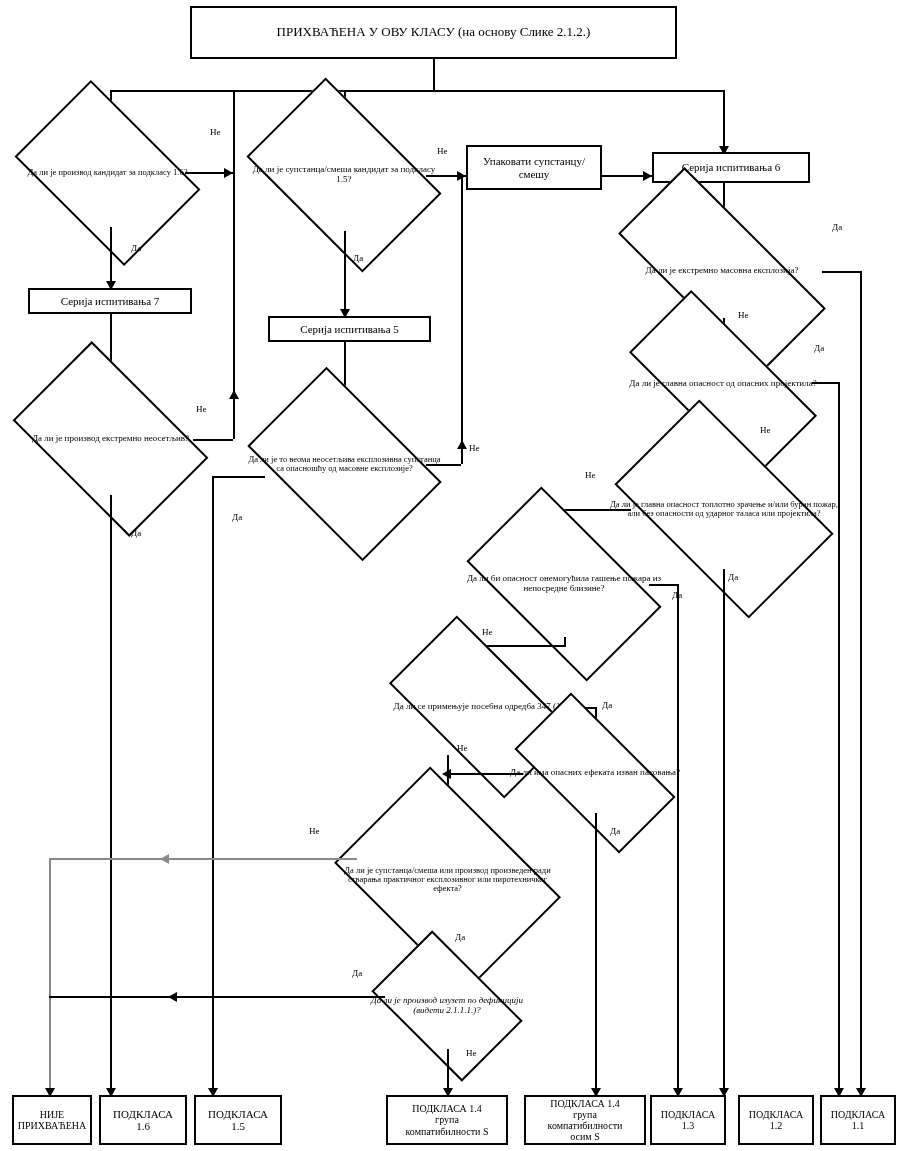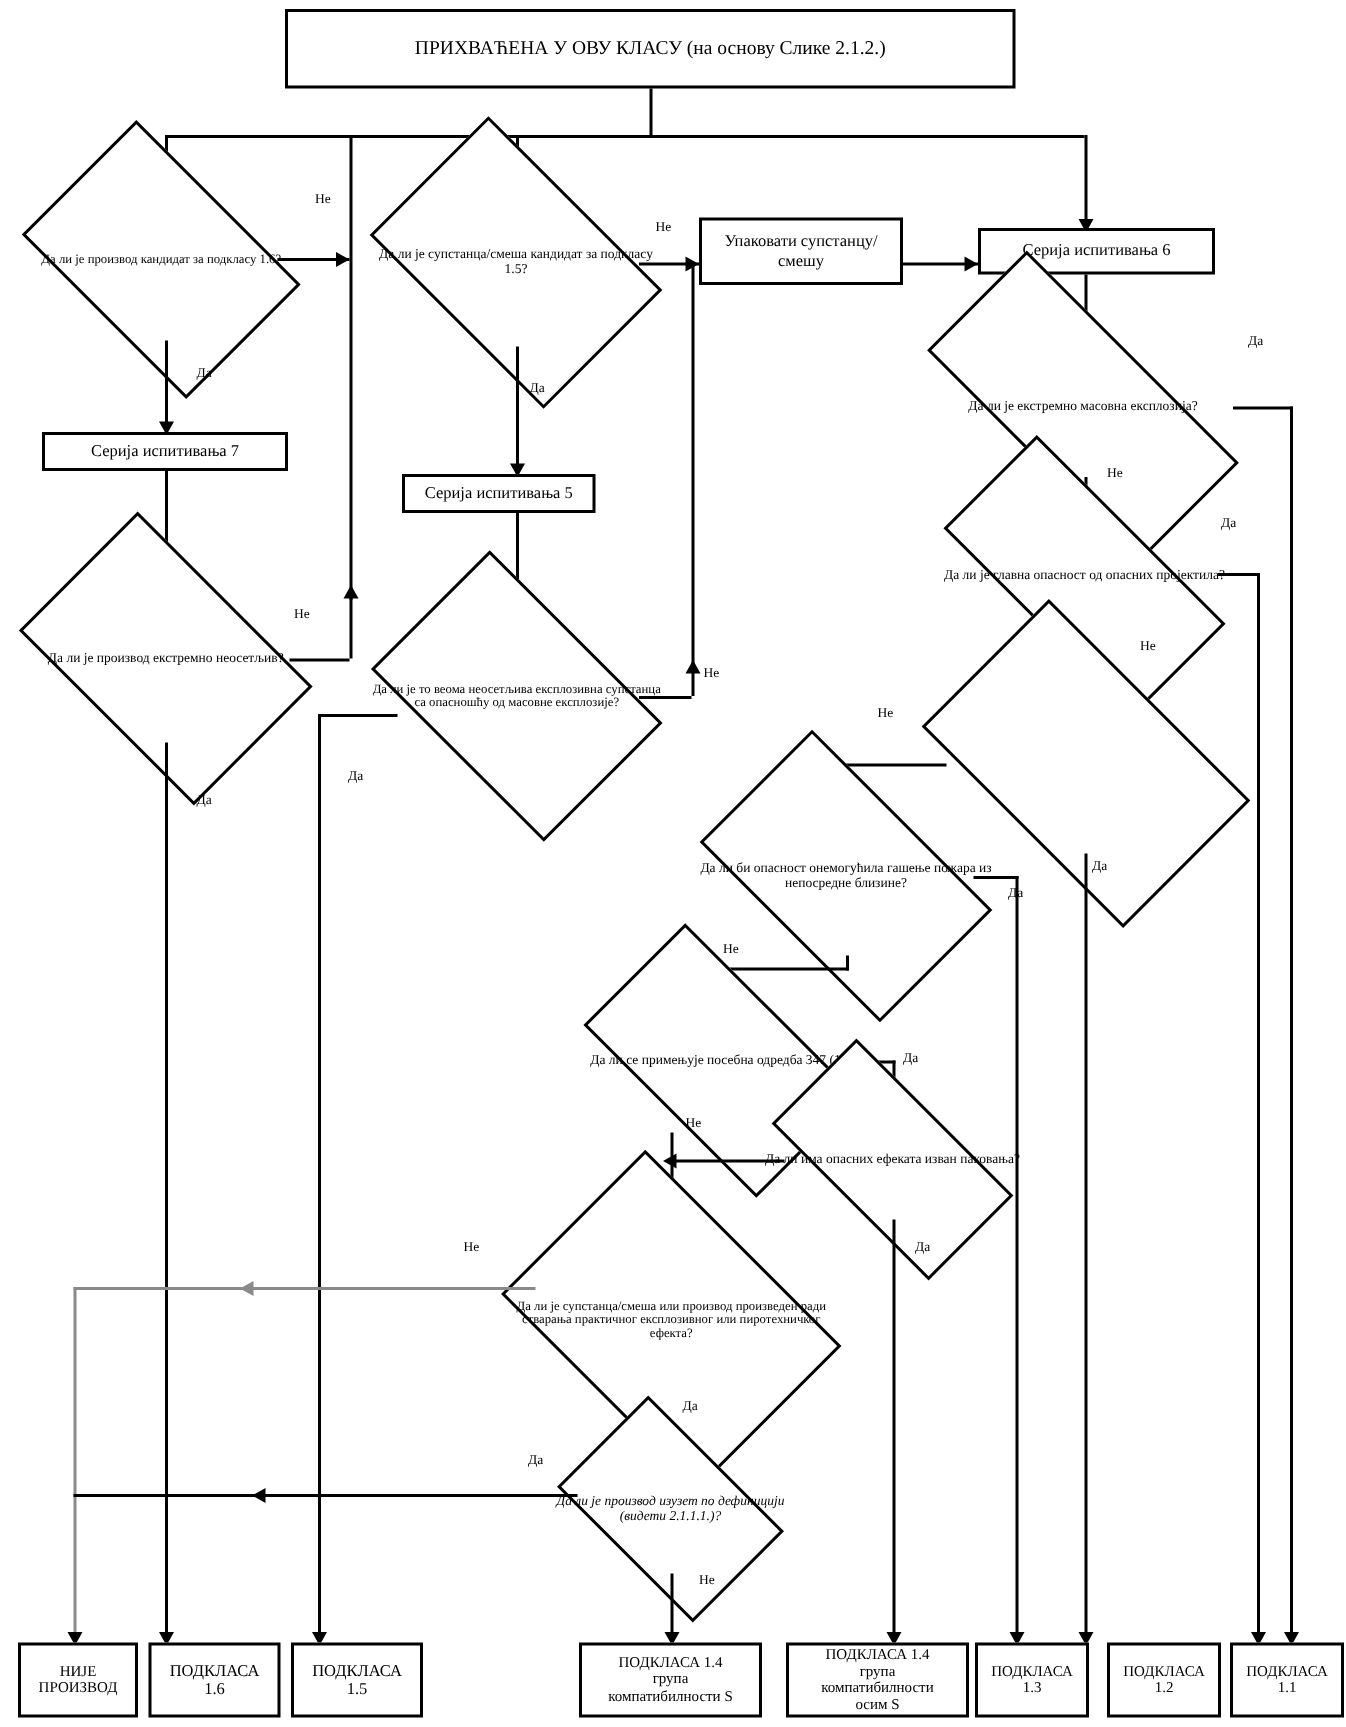--- a/index.html
+++ b/index.html
@@ -129,21 +129,21 @@
   </div>
   <div class="elabel" style="left:437px;top:146px;">Не</div>
   <div class="elabel" style="left:353px;top:253px;">Да</div>
 
   <div class="line hline" style="left:426px;top:175px;width:40px;"></div>
   <div class="arrow arr-right" style="left:457px;top:171px;"></div>
 
   <div class="line vline" style="left:344px;top:231px;height:82px;"></div>
   <div class="arrow arr-down" style="left:340px;top:309px;"></div>
 
-  <div class="box t11" style="left:268px;top:316px;width:129px;height:26px;font-family:Liberation Serif, serif;">
+  <div class="box t11" style="left:268px;top:316px;width:163px;height:26px;font-family:Liberation Serif, serif;">
     <div class="inner">Серија испитивања 5</div>
   </div>
   <div class="line vline" style="left:344px;top:342px;height:62px;"></div>
   <div class="arrow arr-down" style="left:340px;top:400px;"></div>
 
   <div class="diamond" style="left:263px;top:408px;width:163px;height:112px;">
     <div class="shape"></div>
     <div class="dlabel t85">Да ли је то веома неосетљива експлозивна супстанца са опасношћу од масовне експлозије?</div>
   </div>
   <div class="elabel" style="left:469px;top:443px;">Не</div>
@@ -192,20 +192,21 @@
 
   <div class="line hline" style="left:812px;top:382px;width:28px;"></div>
   <div class="line vline" style="left:838px;top:382px;height:713px;"></div>
   <div class="arrow arr-down" style="left:834px;top:1088px;"></div>
 
   <div class="line vline" style="left:723px;top:428px;height:22px;"></div>
   <div class="arrow arr-down" style="left:719px;top:446px;"></div>
 
   <div class="diamond" style="left:629px;top:449px;width:190px;height:120px;">
     <div class="shape"></div>
+    <div class="dlabel t85">Да ли је главна опасност топлотно зрачење и/или буран пожар, али без опасности од ударног таласа или пројектила?</div>
   </div>
   <div class="elabel" style="left:585px;top:470px;">Не</div>
   <div class="elabel" style="left:728px;top:572px;">Да</div>
 
   <div class="line hline" style="left:559px;top:509px;width:72px;"></div>
   <div class="line vline" style="left:559px;top:509px;height:22px;"></div>
   <div class="arrow arr-down" style="left:555px;top:527px;"></div>
 
   <div class="line vline" style="left:723px;top:569px;height:526px;"></div>
   <div class="arrow arr-down" style="left:719px;top:1088px;"></div>
@@ -278,21 +279,21 @@
 
   <div class="line hline" style="left:49px;top:996px;width:336px;"></div>
   <div class="arrow arr-left" style="left:168px;top:992px;"></div>
 
   <div class="line vline" style="left:447px;top:1049px;height:46px;"></div>
   <div class="arrow arr-down" style="left:443px;top:1088px;"></div>
 
   <div class="box t10" style="left:12px;top:1095px;width:80px;height:50px;">
     <div class="inner">
       <div>НИЈЕ</div>
-      <div>ПРОИЗВОД</div>
+      <div>ПРИХВАЋЕНА</div>
     </div>
   </div>
 
   <div class="box t11" style="left:99px;top:1095px;width:88px;height:50px;">
     <div class="inner">
       <div>ПОДКЛАСА</div>
       <div>1.6</div>
     </div>
   </div>
 

